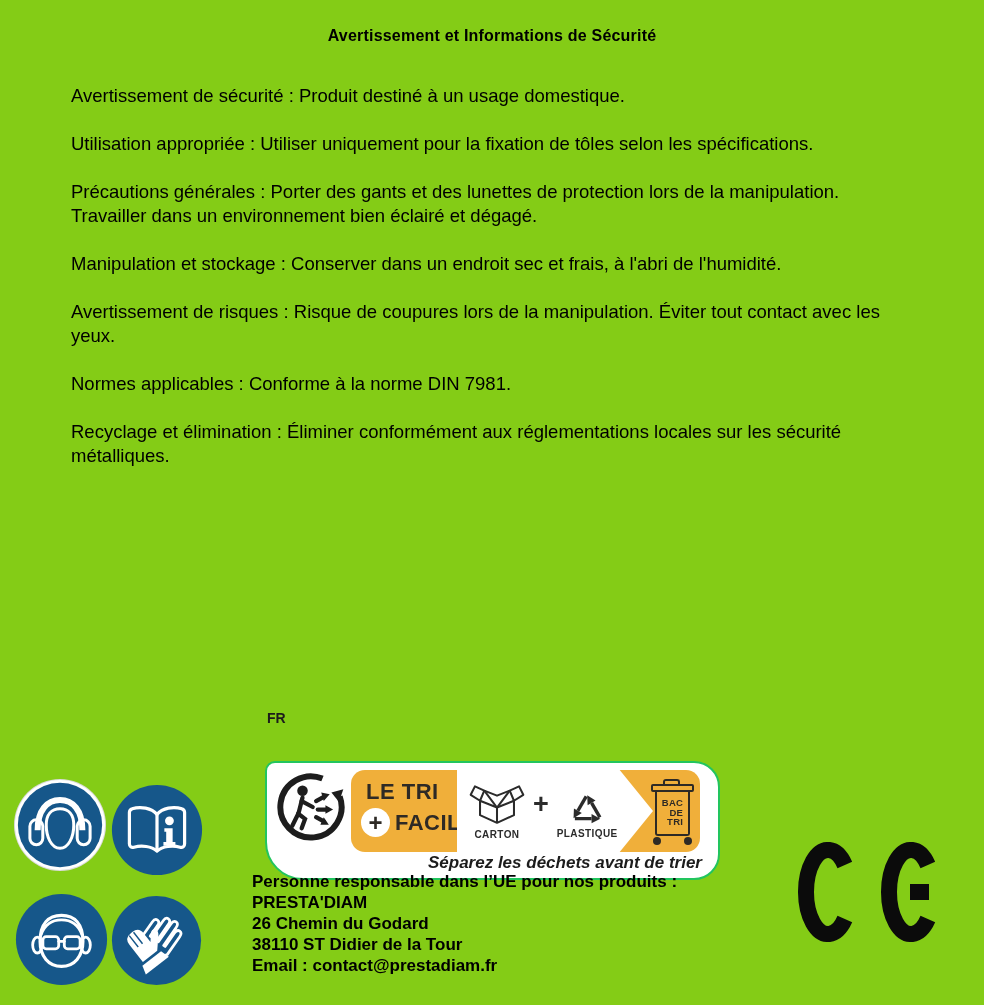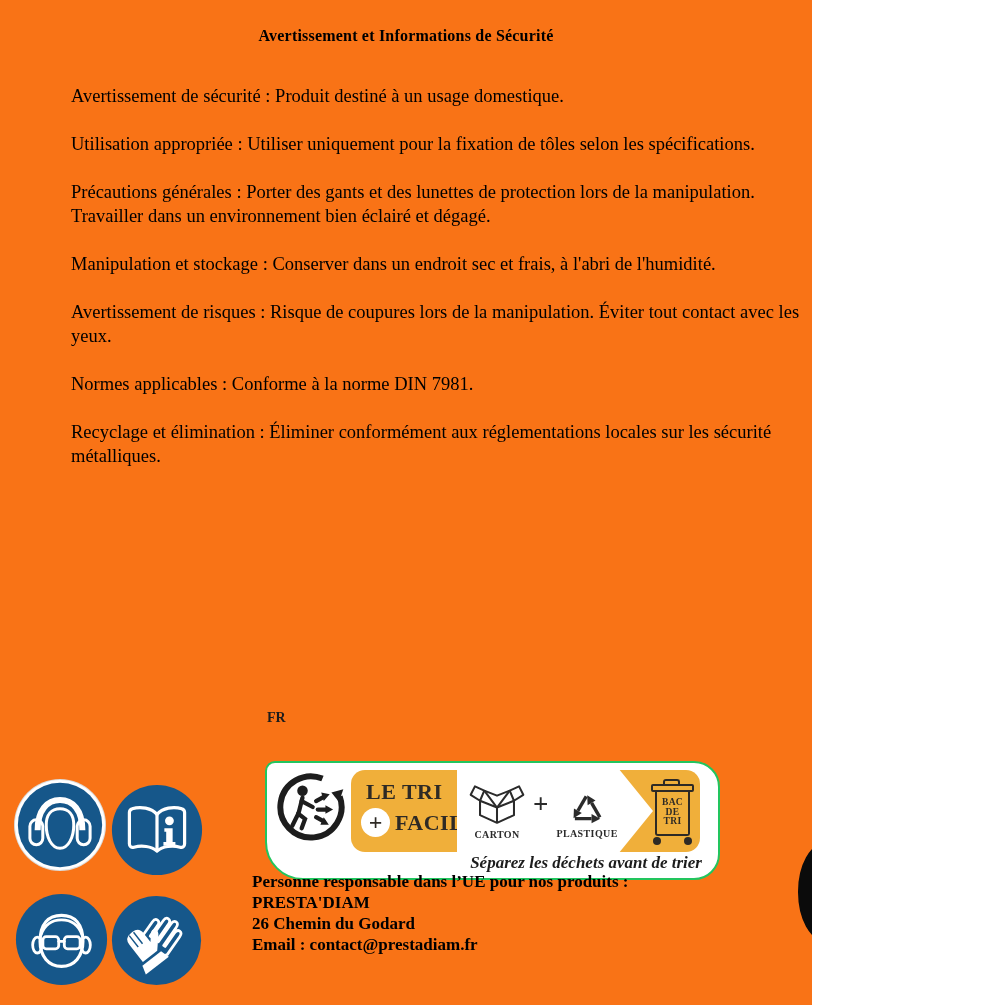--- a/index.html
+++ b/index.html
@@ -1,18 +1,18 @@
 <!DOCTYPE html>
 <html><head>
 <meta charset="utf-8">
 <style>
   html,body{margin:0;padding:0;background:#fff;}
   .page{
-    position:relative;width:812px;height:1005px;background:#f97316;
-    font-family:Liberation Serif, serif;color:#000;overflow:hidden;
+    position:relative;width:984px;height:1005px;background:#84cc16;
+    font-family:Liberation Sans, sans-serif;color:#000;overflow:hidden;
   }
   .doc-title{
     position:absolute;top:27px;left:0;right:0;margin:0;
     text-align:center;font-size:16px;font-weight:bold;letter-spacing:.2px;
   }
   .body-text{position:absolute;top:84px;left:71px;width:930px;font-size:18.5px;line-height:24px;}
   .body-text p{margin:0 0 24px 0;white-space:pre-line;}
 
   
   .picto{position:absolute;}
@@ -38,21 +38,21 @@
     display:flex;align-items:center;gap:8px;padding:0 34px 0 12px;box-sizing:border-box;
   }
   .material{display:flex;flex-direction:column;align-items:center;}
   .mat-label{font-size:10px;font-weight:bold;color:#2B2B2B;letter-spacing:.4px;margin-top:1px;}
   .mat-plus{font-size:27px;font-weight:800;color:#2B2B2B;margin-top:-14px;}
   
   .bin{position:absolute;left:300px;top:9px;width:43px;height:68px;}
   .bin-handle{position:absolute;left:12px;top:0;width:17px;height:7px;border:2.5px solid #2E2A25;border-bottom:none;border-radius:3px 3px 0 0;box-sizing:border-box;}
   .bin-lid{position:absolute;left:0;top:5px;width:43px;height:8px;border:2.5px solid #2E2A25;border-radius:2px;box-sizing:border-box;}
   .bin-body{position:absolute;left:4px;top:12px;width:35px;height:45px;border:2.5px solid #2E2A25;border-top:none;border-radius:0 0 3px 3px;
-    box-sizing:border-box;display:flex;align-items:center;justify-content:center;text-align:center;
+    box-sizing:border-box;display:flex;align-items:center;justify-content:center;text-align:right;
     font-size:9.5px;line-height:9.5px;font-weight:800;color:#2E2A25;white-space:pre-line;letter-spacing:.3px;}
   .bin-wheel{position:absolute;bottom:2px;width:8px;height:8px;border-radius:50%;background:#2E2A25;}
   .bin-wheel.l{left:2px;} .bin-wheel.r{right:2px;}
   .separate-note{position:absolute;right:16px;top:90px;font-style:italic;font-weight:600;font-size:17px;color:#1c1c1c;}
 
   
   .resp-block{position:absolute;left:252px;top:871px;width:496px;font-size:17px;font-weight:bold;line-height:21px;}
 
   .ce{position:absolute;left:798px;top:842px;}
 </style>
@@ -204,20 +204,21 @@
       </div>
     </div>
 
     <div class="separate-note">Séparez les déchets avant de trier</div>
   </div>
 
   <div class="resp-block">
     <div>Personne responsable dans l’UE pour nos produits :</div>
     <div>PRESTA'DIAM</div>
     <div>26 Chemin du Godard</div>
+    <div>38110 ST Didier de la Tour</div>
     <div>Email : contact@prestadiam.fr</div>
   </div>
 
   <svg class="ce" width="146" height="100" viewBox="0 0 146 100" aria-label="CE">
     <g fill="none" stroke="#0b0b0b" stroke-width="16">
       <path d="M46.85 23 A22 42 0 1 0 46.85 77"></path>
       <path d="M129.85 23 A22 42 0 1 0 129.85 77"></path>
       <path d="M112 50 H131"></path>
     </g>
   </svg>

